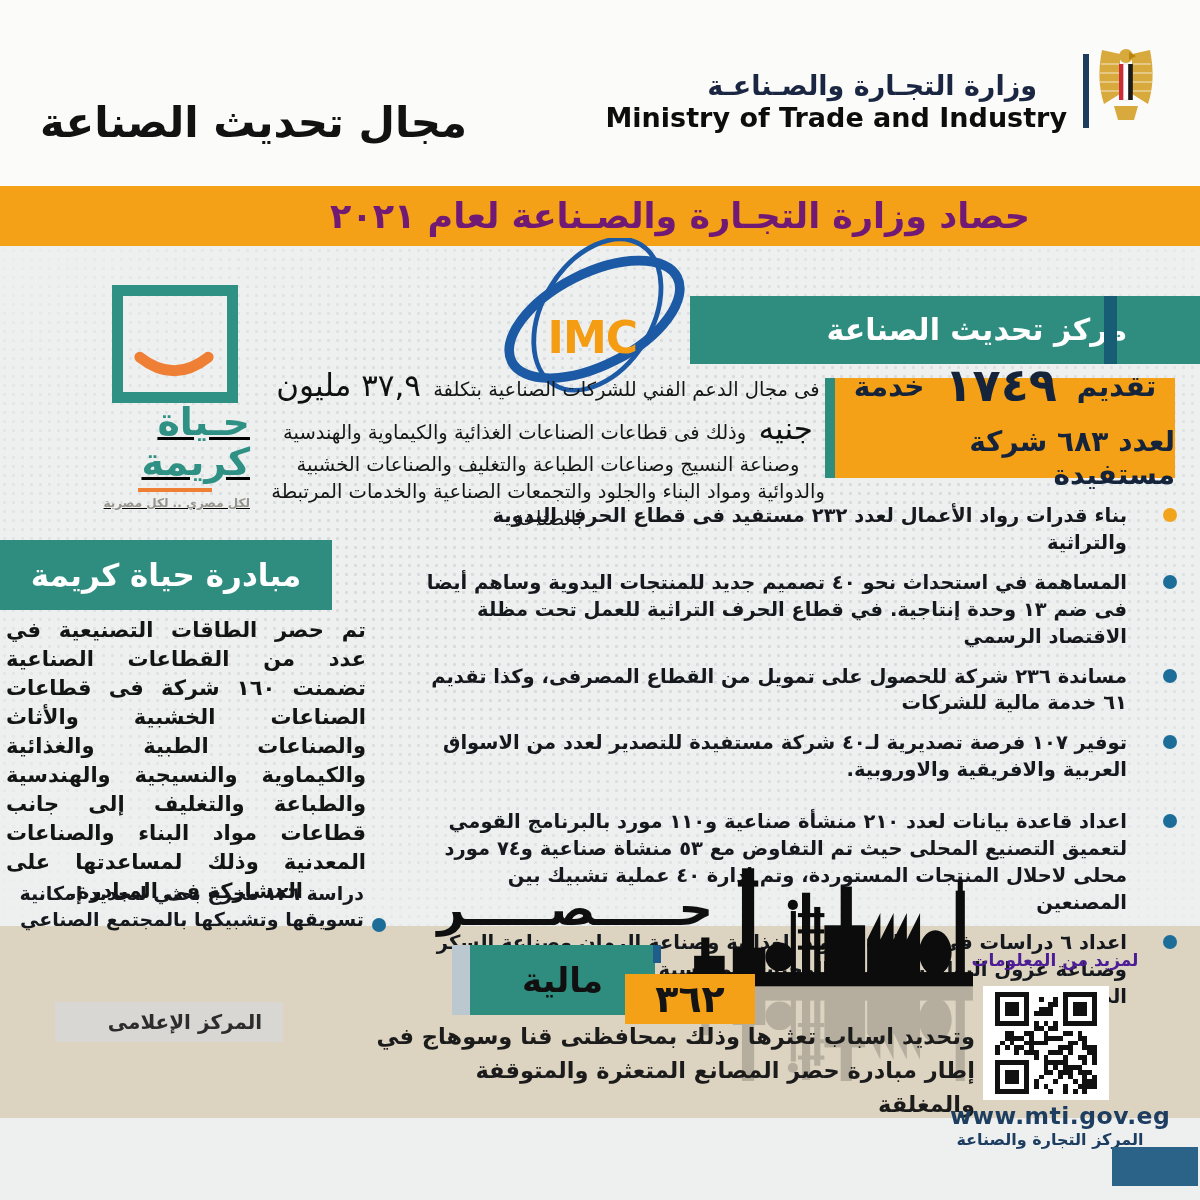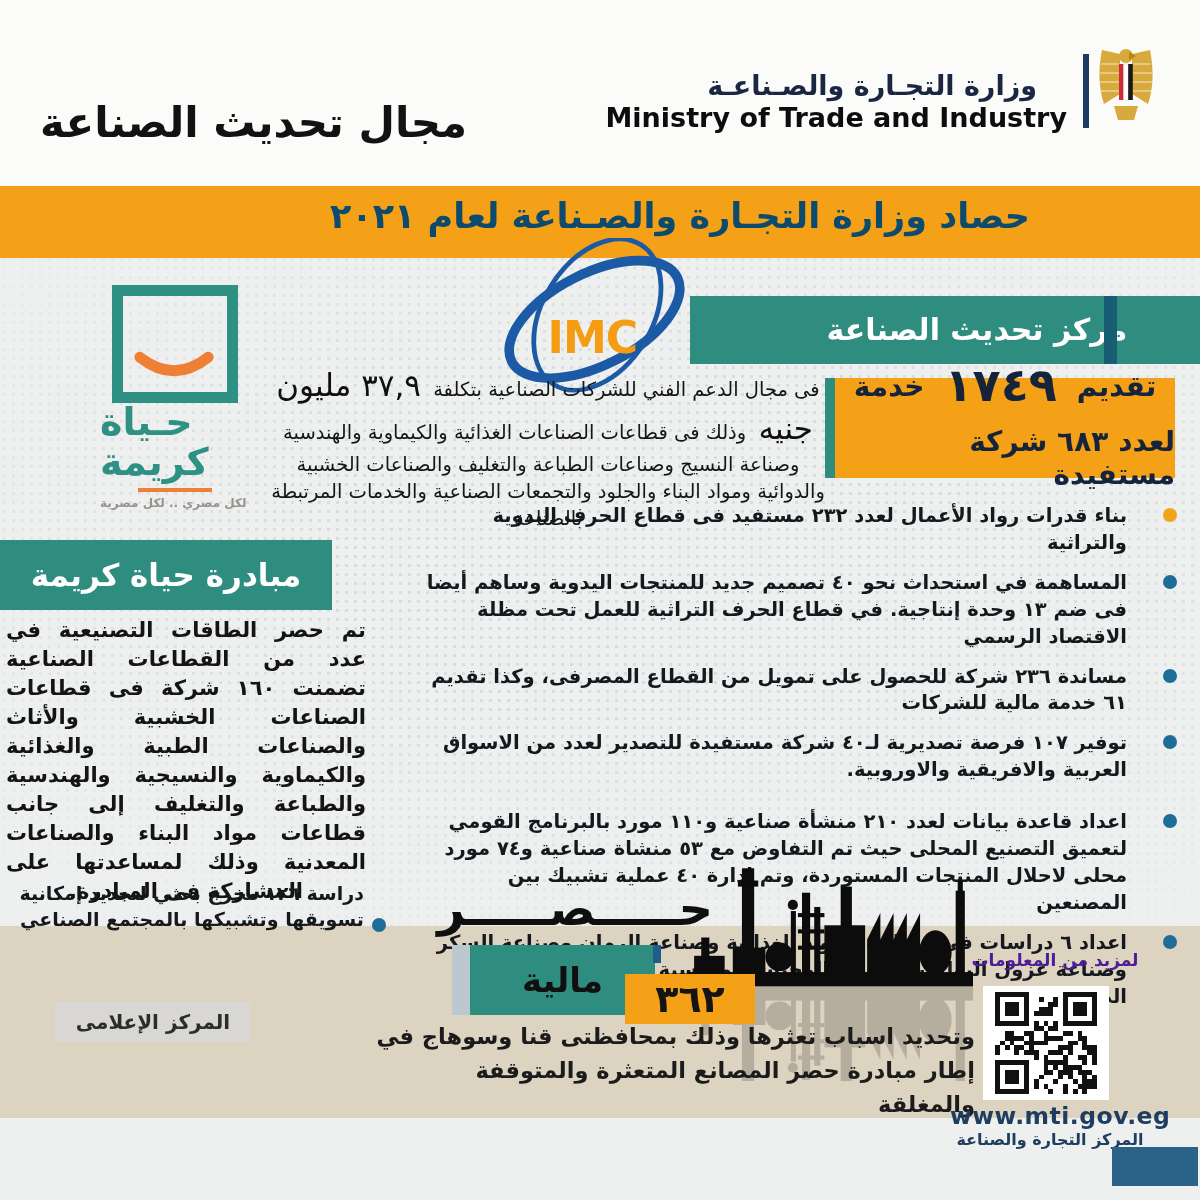--- a/index.html
+++ b/index.html
@@ -11,22 +11,22 @@
   .header-bg{left:0;top:0;width:1200px;height:186px;background:#fbfbf9;}
   .field-title{right:733px;top:98px;font-size:42px;font-weight:700;color:#121212;
     direction:rtl;white-space:nowrap;}
   .min-ar{right:163px;top:70px;font-size:27px;font-weight:700;color:#1b2742;
     direction:rtl;white-space:nowrap;}
   .min-en{right:133px;top:102px;font-size:27px;font-weight:700;color:#0d0d0d;white-space:nowrap;}
   .min-bar{left:1083px;top:54px;width:6px;height:74px;background:#1e3c5e;}
   .eagle{left:1096px;top:40px;width:60px;height:92px;}
 
   
-  .main-banner{left:0;top:186px;width:1200px;height:72px;background:#f5a117;
-    text-align:center;line-height:60px;font-size:35px;font-weight:700;color:#0c4a6e;
+  .main-banner{left:0;top:186px;width:1200px;height:60px;background:#f5a117;
+    text-align:center;line-height:60px;font-size:35px;font-weight:700;color:#701a75;
     direction:rtl;padding-left:160px;width:1040px;}
 
   
   .map-dots{left:0;top:246px;width:1200px;height:680px;
     background-image:radial-gradient(circle,#c3c9cc 1.4px,transparent 1.5px);
     background-size:9px 9px;opacity:.5;
     -webkit-mask-image:radial-gradient(ellipse 85% 75% at 55% 45%,#000 35%,transparent 100%);
     mask-image:radial-gradient(ellipse 85% 75% at 55% 45%,#000 35%,transparent 100%);}
 
   
@@ -54,21 +54,21 @@
     gap:13px;direction:rtl;}
   .bullets > div:nth-of-type(5){margin-top:12px;}
   .bullet-row{display:flex;gap:36px;align-items:flex-start;direction:rtl;}
   .dot{width:14px;height:14px;border-radius:50%;flex:0 0 auto;margin-top:5px;}
   .dot.orange{background:#f2a51b;}
   .dot.blue{background:#1d6d99;}
   .btext{margin:0;font-size:19.5px;font-weight:700;line-height:1.38;color:#15181c;
     text-align:right;}
 
   
-  .hayah-logo{left:100px;top:285px;width:150px;text-align:left;}
+  .hayah-logo{left:100px;top:285px;width:150px;text-align:right;text-decoration:underline;}
   .hk-square{margin:0 auto;width:104px;height:96px;border:11px solid #2f9184;
     position:relative;background:transparent;}
   .hk-smile{position:absolute;left:6px;right:6px;bottom:6px;height:36px;}
   .hk-line{font-size:38px;font-weight:700;color:#2f9184;line-height:1.05;direction:rtl;}
   .hk-underline{width:74px;height:4px;background:#ee7f35;margin:5px auto 4px auto;}
   .hk-tag{font-size:12px;font-weight:700;color:#96948c;direction:rtl;}
 
   .hk-banner{left:0;top:540px;width:332px;height:70px;background:#2e8d7f;color:#fff;
     font-size:31px;font-weight:700;text-align:center;line-height:70px;direction:rtl;}
   .hk-para{left:6px;top:616px;width:360px;direction:rtl;font-size:21px;font-weight:700;
@@ -86,21 +86,21 @@
     text-align:center;line-height:70px;font-size:34px;font-weight:700;color:#101010;direction:rtl;}
   .unit-tick-top{left:653px;top:945px;width:8px;height:18px;background:#1f5d8b;}
   .unit-tick-bot{left:653px;top:997px;width:8px;height:18px;background:#1f5d8b;}
   .count-box{left:625px;top:955px;width:130px;height:50px;background:#f5a117;
     text-align:center;line-height:50px;font-size:38px;font-weight:700;color:#141414;z-index:3;margin-top:19px;}
   .census-caption{left:375px;top:1020px;width:600px;direction:rtl;
     font-size:22.5px;font-weight:700;color:#1b1b1b;line-height:1.5;}
 
   
   .media-chip{left:55px;top:1002px;width:196px;height:40px;background:#d8d7d3;
-    text-align:center;line-height:40px;font-size:20px;font-weight:700;color:#2c2c2c;direction:rtl;}
+    text-align:center;line-height:40px;font-size:20px;font-weight:700;color:#2c2c2c;direction:rtl;padding-left:32px;}
   .more-info{left:955px;top:950px;width:200px;text-align:center;font-size:17px;
     font-weight:700;color:#4c1d95;direction:rtl;}
   .qr{left:983px;top:986px;width:126px;height:114px;background:#fff;
     display:flex;align-items:center;justify-content:center;}
   .website{left:950px;top:1102px;width:200px;text-align:center;font-size:23.5px;
     font-weight:700;color:#1d3e61;letter-spacing:.5px;}
   .site-ministry{left:950px;top:1130px;width:200px;text-align:center;font-size:16px;
     font-weight:700;color:#1d3e61;direction:rtl;}
   .corner-rect{left:1112px;top:1147px;width:86px;height:39px;background:#2b6287;}
 </style>

